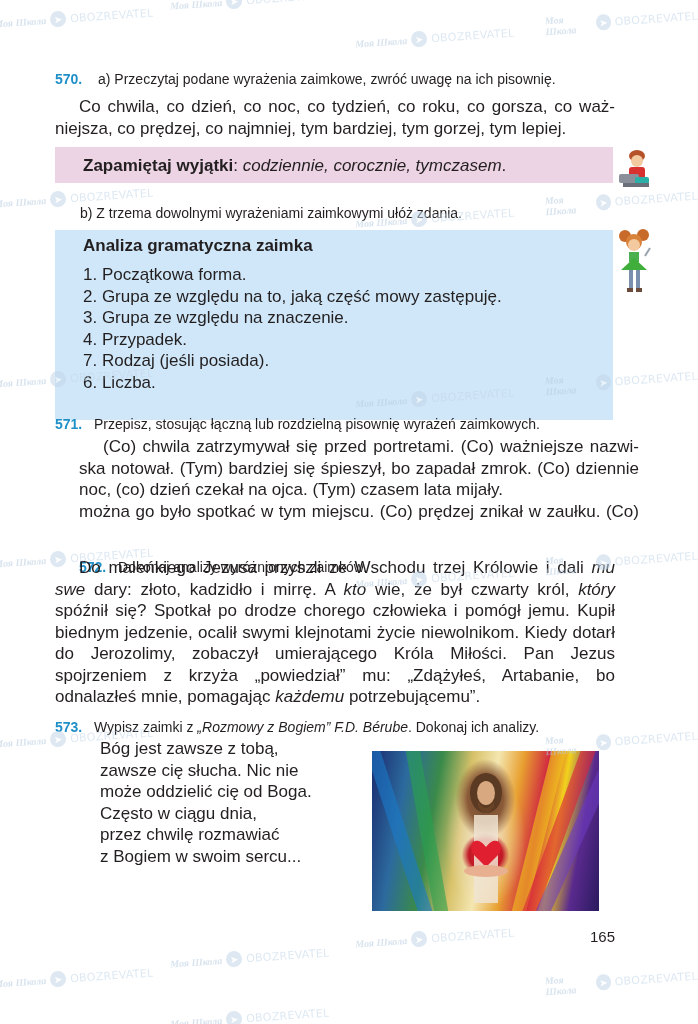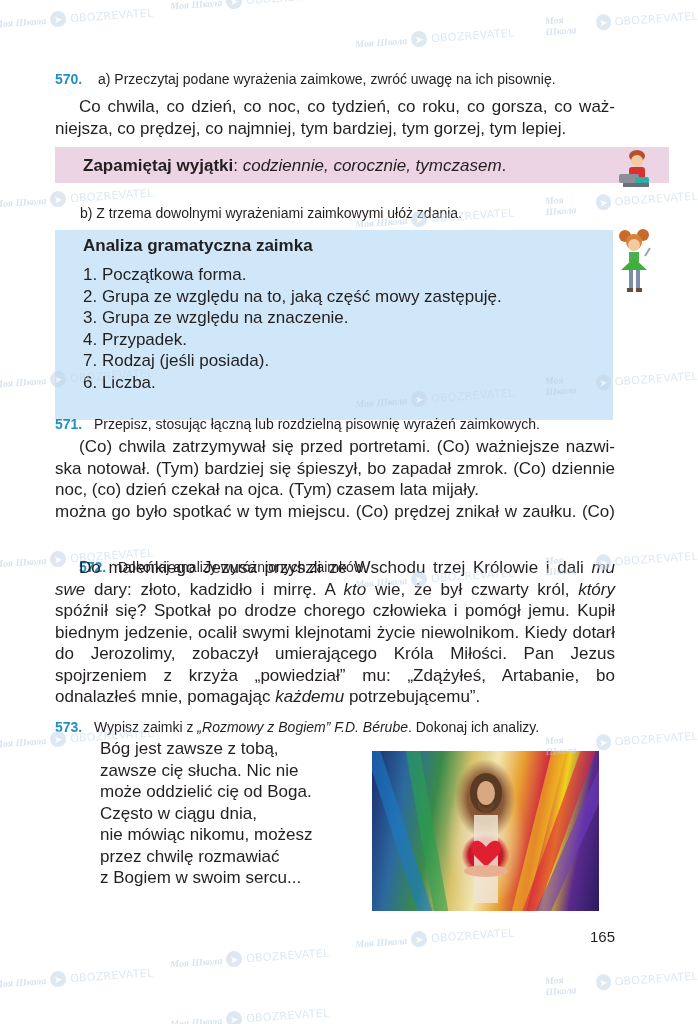--- a/index.html
+++ b/index.html
@@ -11,21 +11,21 @@
   .wm { position: absolute; display: flex; align-items: center; gap: 4px; transform: rotate(-4deg); opacity: 0.55; }
   .wm .moya { font-family: "Liberation Serif", serif; font-style: italic; font-weight: bold; font-size: 10px; color: #b8cde0; }
   .wm .circle { width: 16px; height: 16px; border-radius: 50%; background: #c3d6e8; display: flex; align-items: center; justify-content: center; color: #fff; font-size: 10px; }
   .wm .ob { font-family: "DejaVu Sans", sans-serif; font-size: 11px; color: #c3d6e8; letter-spacing: 0.3px; }
 
   .page { position: absolute; left: 0; top: 0; width: 698px; height: 1024px; z-index: 2; }
   .exnum { color: #1f8fc8; font-weight: bold; }
   .task { position: absolute; left: 55px; font-size: 14px; line-height: 18px; }
   .para { position: absolute; left: 55px; width: 560px; font-size: 17px; line-height: 21.5px; text-align: justify; }
   .para .indent { display: inline-block; width: 24px; }
-  .pinkbox { position: absolute; left: 55px; top: 147px; width: 614px; height: 36px; background: #ecd4e4; }
+  .pinkbox { position: absolute; left: 55px; top: 147px; width: 558px; height: 36px; background: #ecd4e4; }
   .pinkbox .txt { position: absolute; left: 28px; top: 9px; font-size: 17px; }
   .bluebox { position: absolute; left: 55px; top: 230px; width: 558px; height: 190px; background: #cfe7f8; }
   .bluebox .title { position: absolute; left: 28px; top: 6px; font-size: 17px; font-weight: bold; }
   .bluebox ol { position: absolute; left: 28px; top: 34px; margin: 0; padding: 0; list-style: none; font-size: 17px; line-height: 21.5px; }
   .poem { position: absolute; left: 100px; top: 738px; font-size: 17px; line-height: 21.5px; }
   .photo { position: absolute; left: 372px; top: 751px; width: 227px; height: 160px; overflow: hidden;
     background:
       radial-gradient(ellipse 30px 40px at 50% 30%, #6b4a2e 0%, #8a5a38 60%, transparent 100%),
       radial-gradient(ellipse 24px 22px at 50% 65%, #e8283a 0%, #c01826 70%, transparent 100%),
       radial-gradient(ellipse 40px 70px at 50% 55%, #f0e0c8 0%, rgba(240,224,200,0.4) 60%, transparent 100%),
@@ -91,21 +91,21 @@
     <rect x="19" y="42" width="4" height="18" fill="#7a8fae"></rect>
     <rect x="10" y="60" width="6" height="4" fill="#6a4a3a"></rect>
     <rect x="19" y="60" width="6" height="4" fill="#6a4a3a"></rect>
   </svg>
 
   <div class="task" style="top:415px;">
     <span class="exnum">571.</span>
     <span style="display:inline-block;width:4px;"></span>
     <span>Przepisz, stosując łączną lub rozdzielną pisownię wyrażeń zaimkowych.</span>
   </div>
-  <div class="para" style="top:436px;">
+  <div class="para" style="top:436px;margin-left:24px;">
     <div style="text-align-last:justify;"><span class="indent"></span><span>(Co) chwila zatrzymywał się przed portretami. (Co) ważniejsze nazwi-</span></div>
     <div style="text-align-last:justify;"><span>ska notował. (Tym) bardziej się śpieszył, bo zapadał zmrok. (Co) dziennie</span></div>
     <div><span>noc, (co) dzień czekał na ojca. (Tym) czasem lata mijały.</span></div>
     <div style="text-align-last:justify;"><span>można go było spotkać w tym miejscu. (Co) prędzej znikał w zaułku. (Co)</span></div>
   </div>
 
   <div class="task" style="top:558px;margin-left:24px;">
     <span class="exnum">572.</span>
     <span style="display:inline-block;width:4px;"></span>
     <span>Dokonaj analizy wyróżnionych zaimków.</span>
@@ -115,21 +115,20 @@
   <div class="task" style="top:718px;">
     <span class="exnum">573.</span>
     <span style="display:inline-block;width:4px;"></span>
     <span>Wypisz zaimki z </span><i>„Rozmowy z Bogiem” F.D. Bérube</i><span>. Dokonaj ich analizy.</span>
   </div>
   <div class="poem">
     <div>Bóg jest zawsze z tobą,</div>
     <div>zawsze cię słucha. Nic nie</div>
     <div>może oddzielić cię od Boga.</div>
     <div>Często w ciągu dnia,</div>
-    <div>nie mówiąc nikomu, możesz</div>
     <div>przez chwilę rozmawiać</div>
     <div>z Bogiem w swoim sercu...</div>
   </div>
 
   <div class="photo" title="colorful painting of Jesus holding a red heart">
     <div class="streak" style="left:20px;background:#1a7ac8;transform:rotate(-18deg);"></div>
     <div class="streak" style="left:48px;background:#2aa050;transform:rotate(-10deg);"></div>
     <div class="streak" style="left:160px;background:#f2c81a;transform:rotate(14deg);"></div>
     <div class="streak" style="left:180px;background:#d8203a;transform:rotate(20deg);"></div>
     <div class="streak" style="left:200px;background:#6a3ac0;transform:rotate(24deg);"></div>

